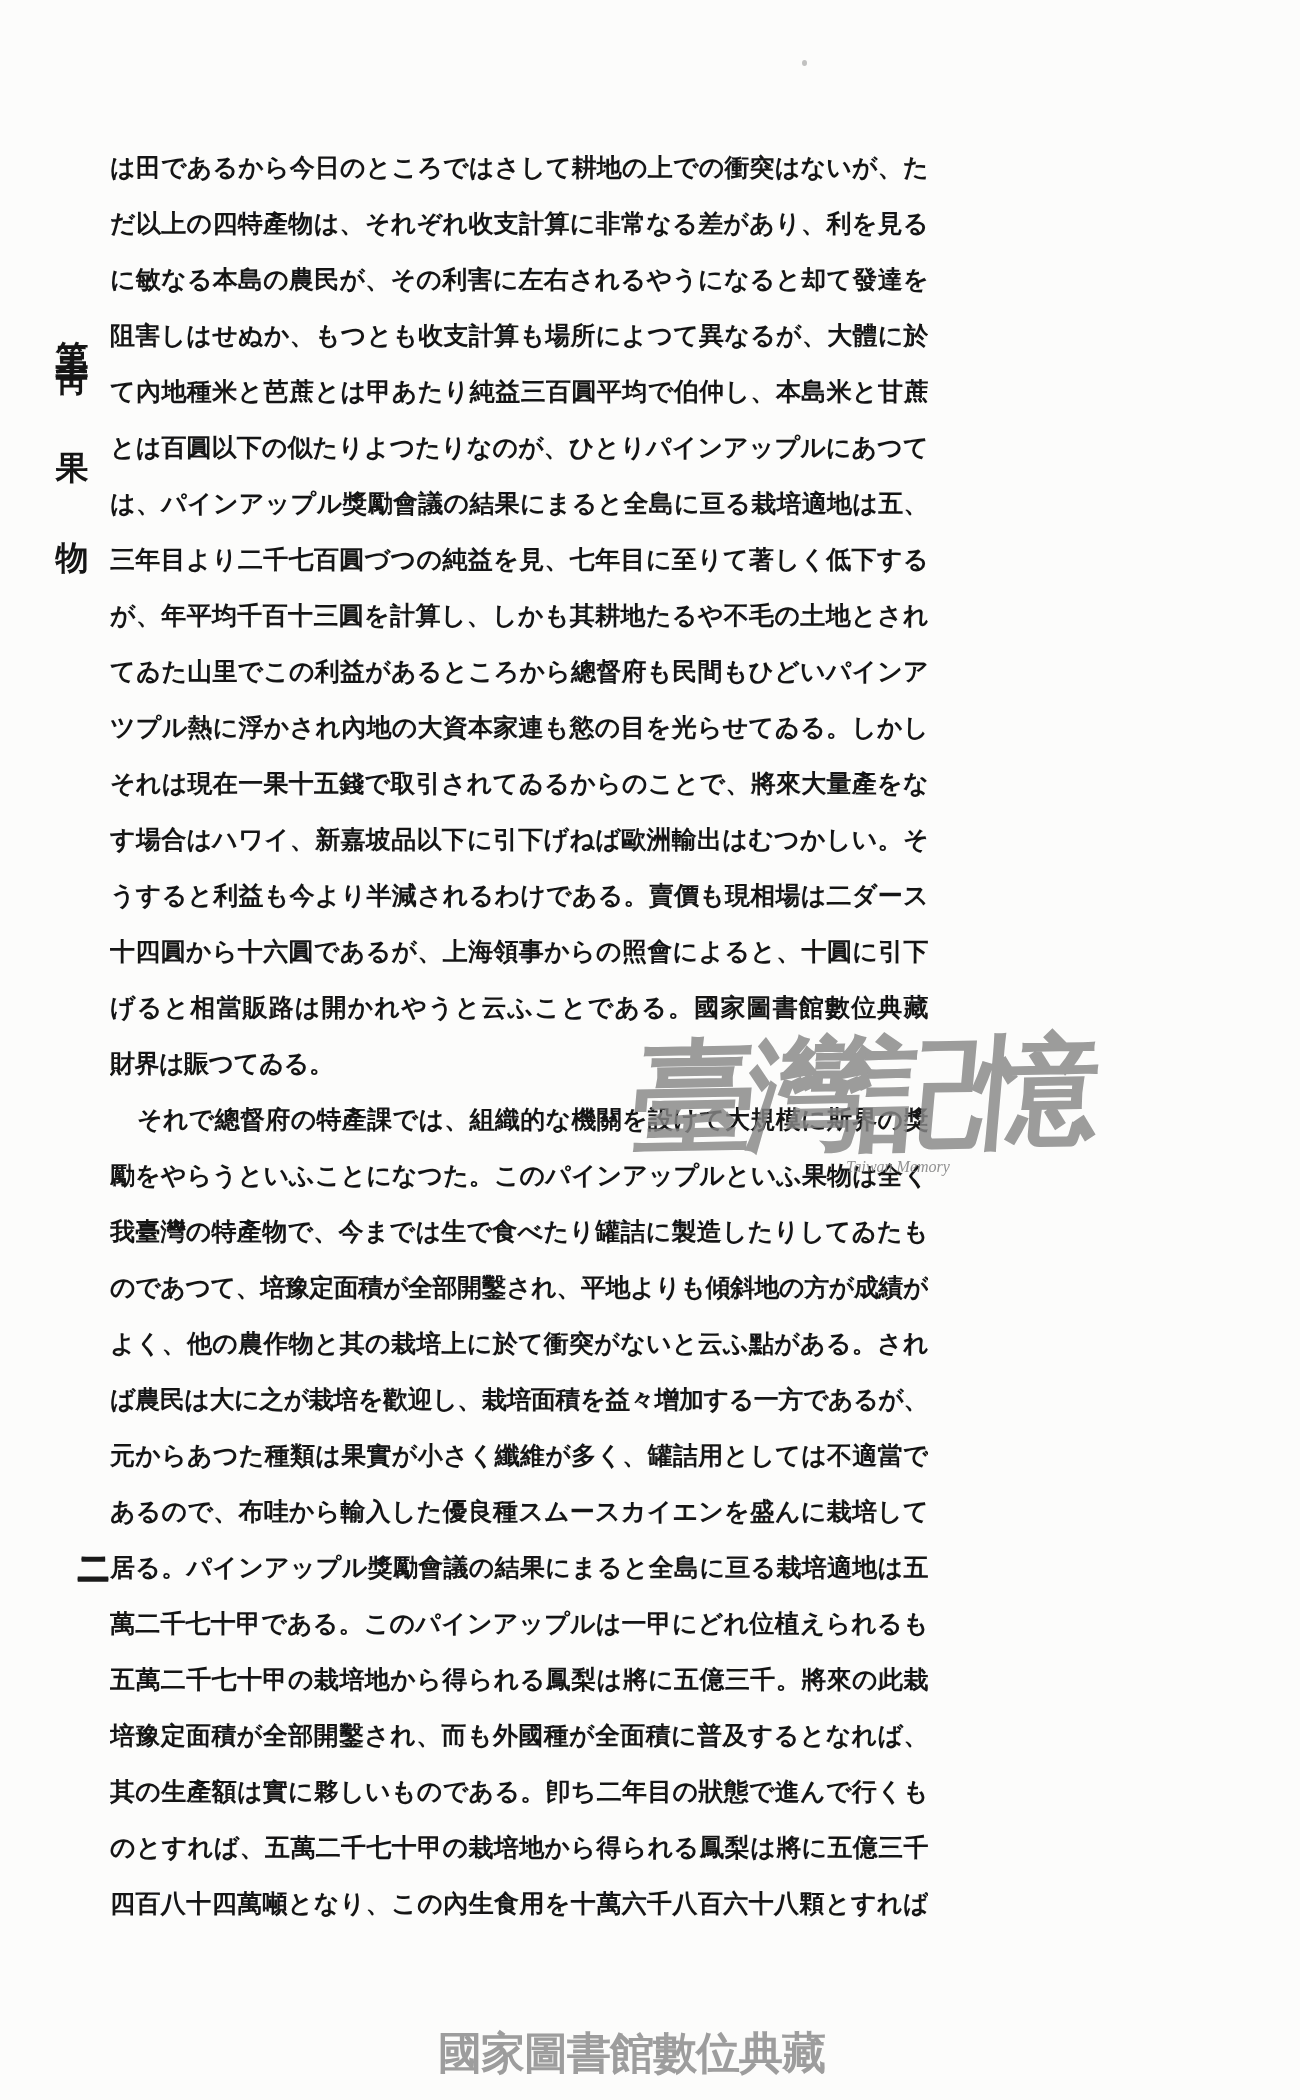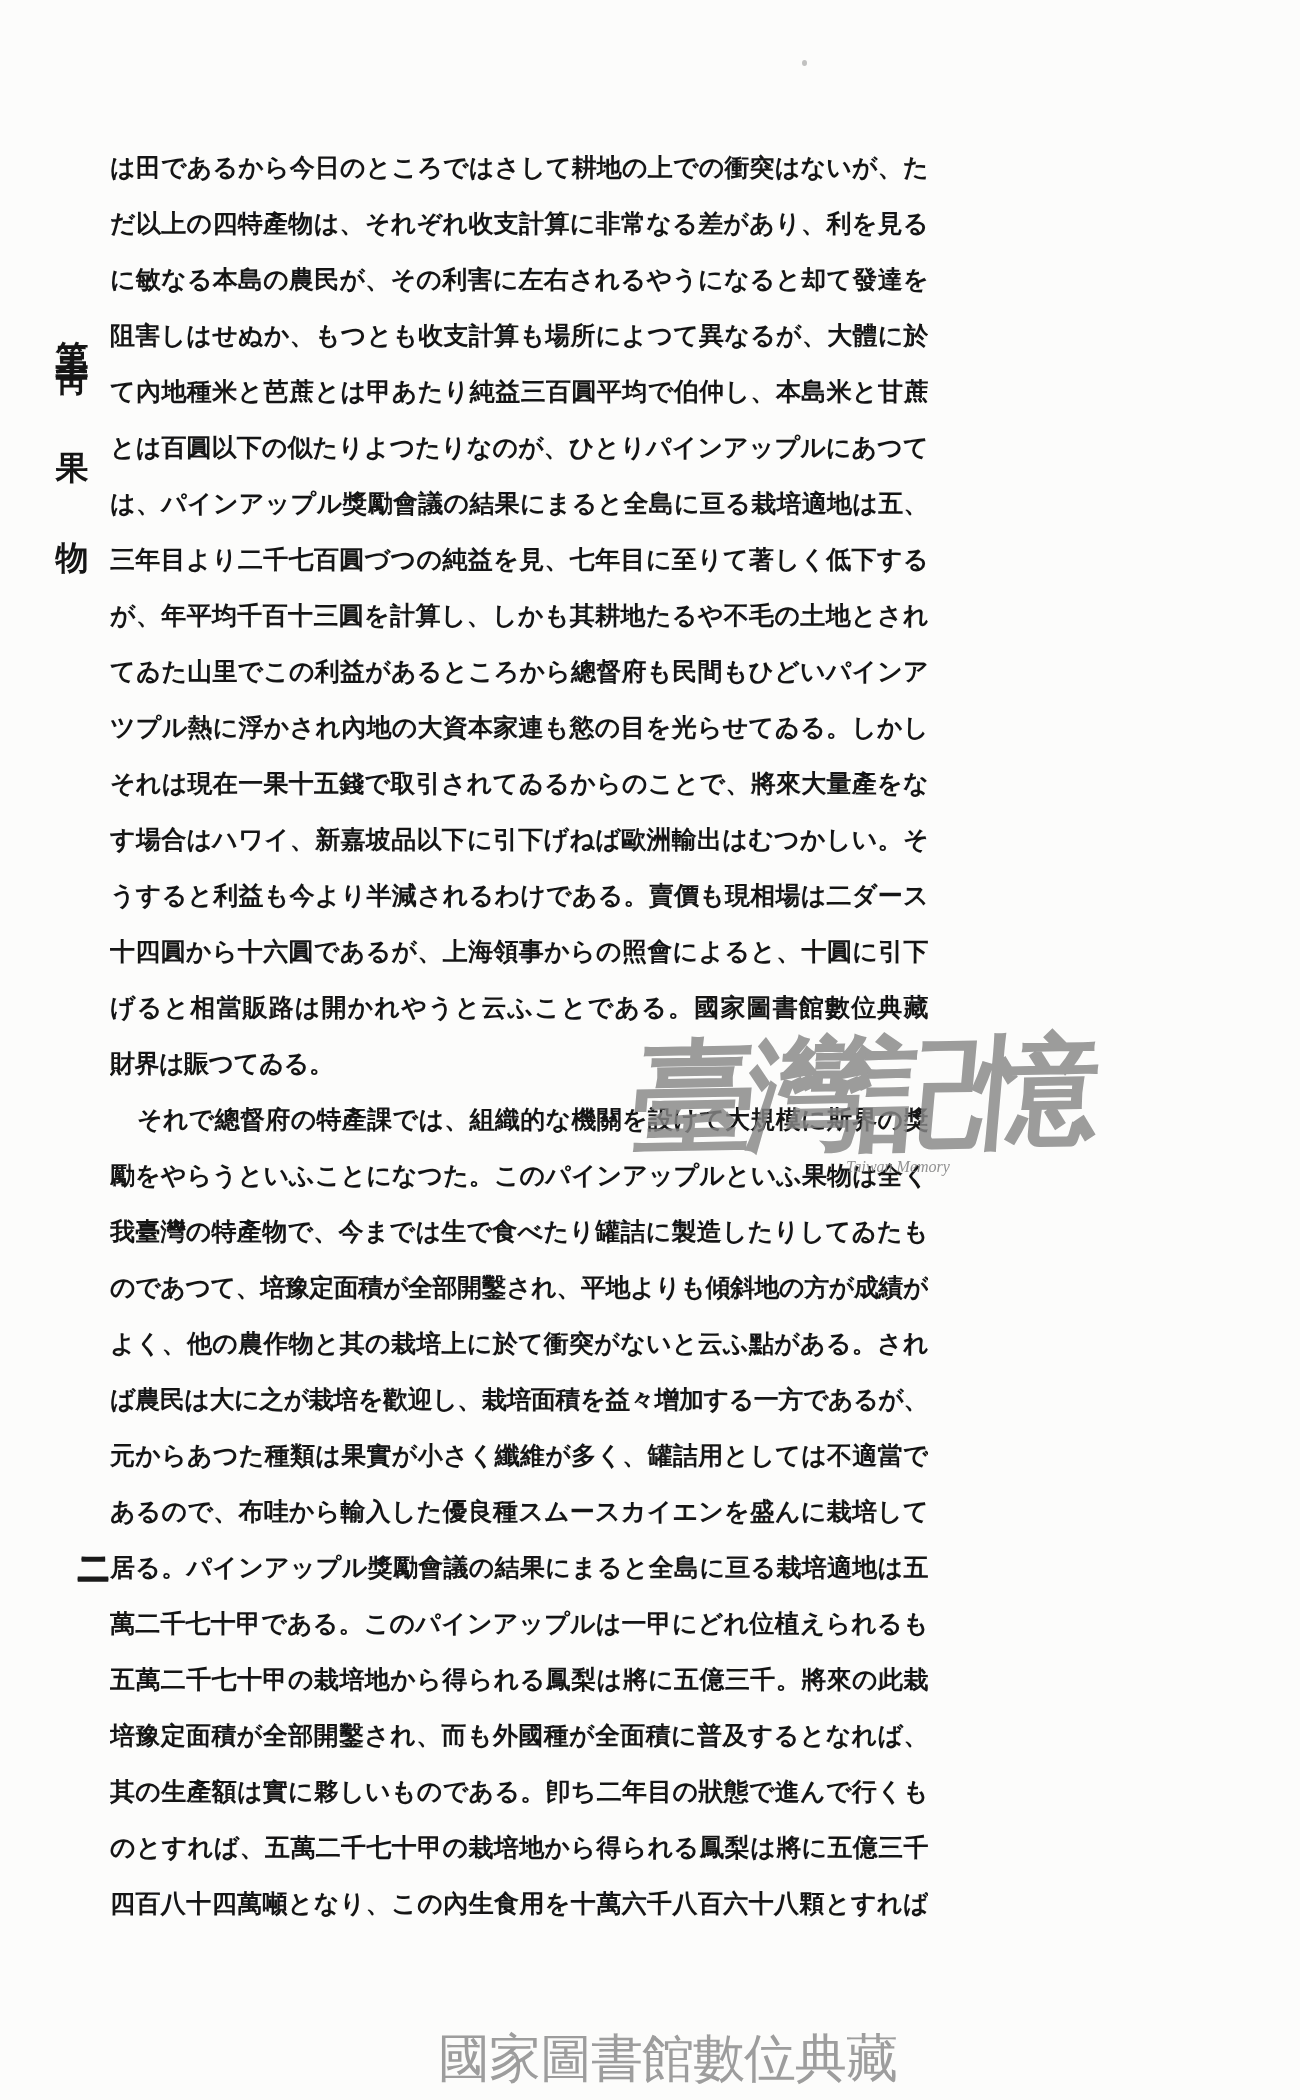--- a/index.html
+++ b/index.html
@@ -53,22 +53,22 @@
   }
   .wm-sub{
     position:absolute;left:846px;top:1158px;
     font-size:16px;color:#8b8b8b;opacity:0.95;
     font-style:italic;letter-spacing:0px;white-space:nowrap;
   }
 
   
   .footer{
     position:absolute;left:438px;top:2024px;
-    font-size:52px;color:#9d9d9d;letter-spacing:-1px;
-    font-weight:400;white-space:nowrap;
+    font-size:44px;color:#9d9d9d;letter-spacing:-1px;
+    font-weight:700;white-space:nowrap;
   }
 
   
   .speck{
     position:absolute;left:802px;top:60px;width:5px;height:6px;
     background:#9a9a9a;border-radius:50%;opacity:0.6;
   }
 </style>
 </head>
 <body>

